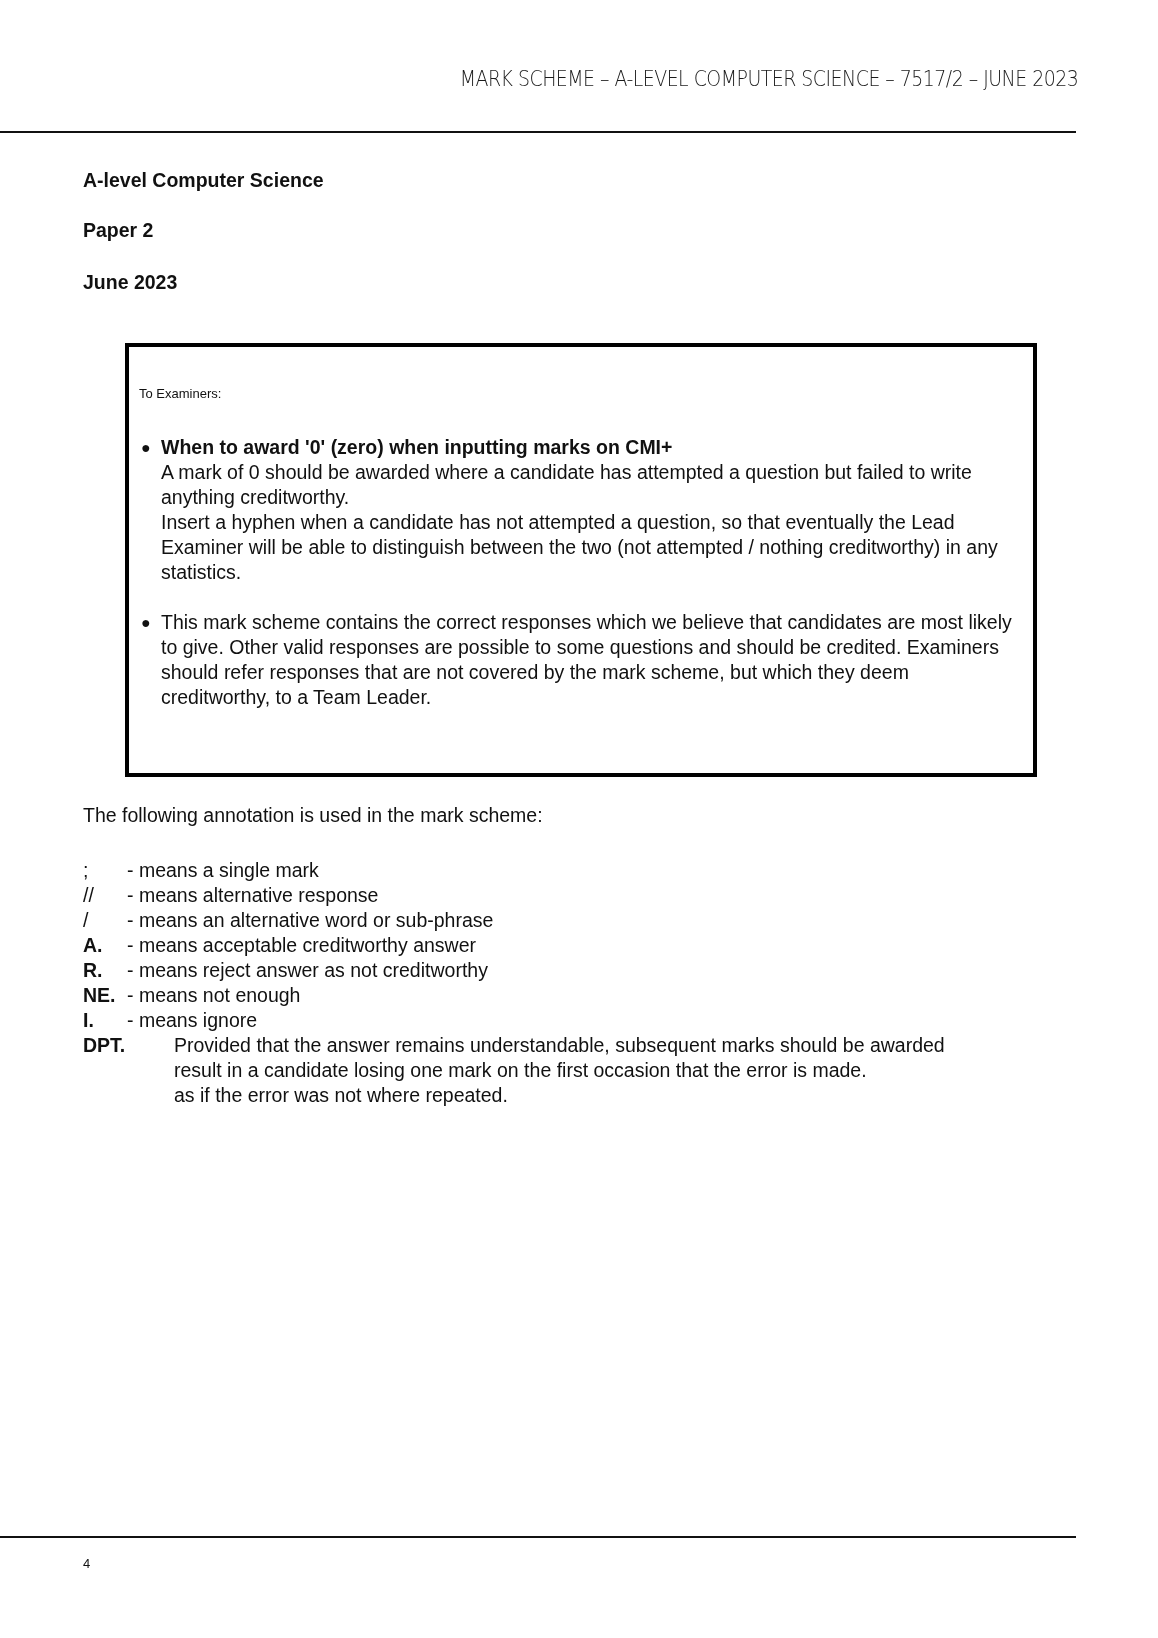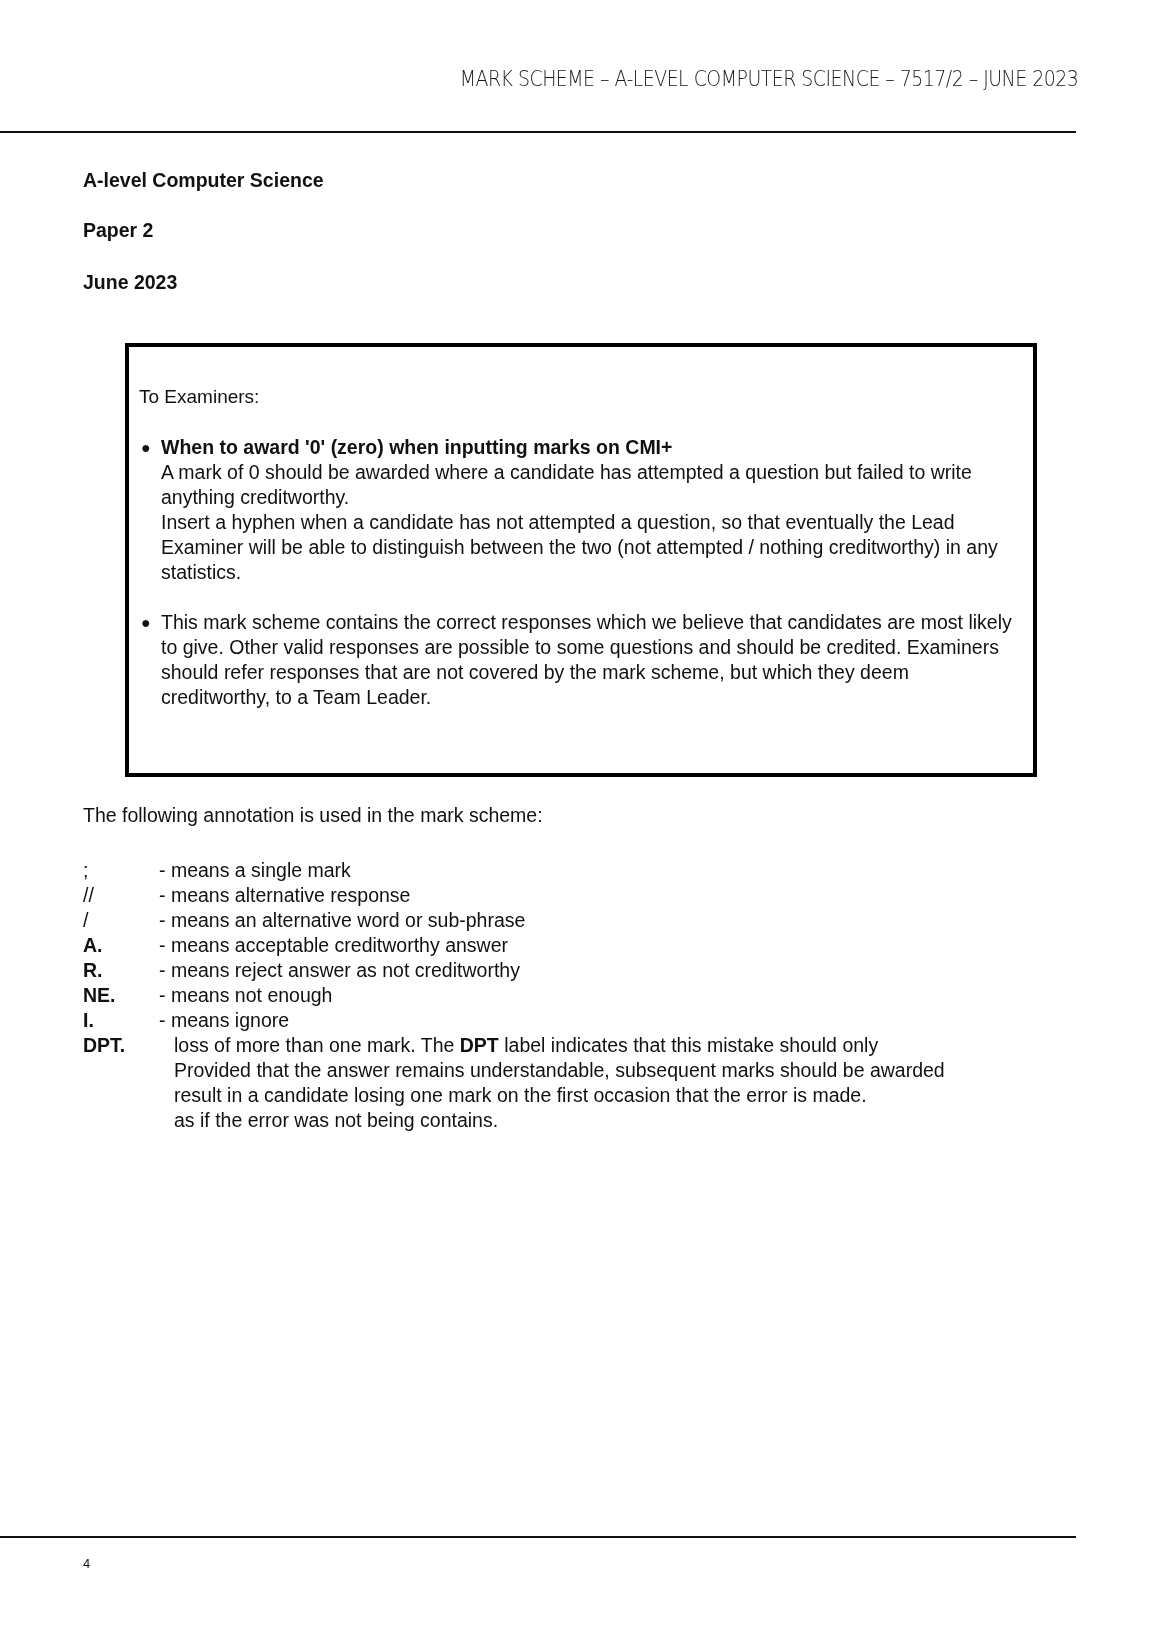--- a/index.html
+++ b/index.html
@@ -20,35 +20,35 @@
     position: absolute; left: 83px; font-weight: bold; font-size: 19.5px; margin: 0;
   }
   .heading.h1 { top: 169px; }
   .heading.h2 { top: 219px; }
   .heading.h3 { top: 271px; }
   .notice-box {
     position: absolute; left: 125px; top: 343px; width: 904px; height: 426px;
     border: 4px solid #000; box-sizing: content-box;
   }
   .notice-intro {
-    position: absolute; left: 10px; top: 39px; font-size: 19px; margin: 0;
+    position: absolute; left: 10px; top: 39px; font-size: 13px; margin: 0;
   }
   .notice-list { position: absolute; left: 10px; top: 88px; width: 880px; margin: 0; padding: 0; list-style: none; }
   .notice-item { position: relative; padding-left: 22px; font-size: 19.5px; line-height: 25px; }
   .notice-item + .notice-item { margin-top: 25px; }
   .bullet { position: absolute; left: 2px; top: 0; font-size: 16px; }
   .notice-item .bold { font-weight: bold; display: block; }
   .notice-item p { margin: 0; }
   .notice-item p + p { }
   .annotation-intro { position: absolute; left: 83px; top: 804px; font-size: 19.5px; margin: 0; text-align: center; }
   .annotation-list { position: absolute; left: 83px; top: 858px; width: 960px; margin: 0; padding: 0; list-style: none; }
   .annotation-row { position: relative; font-size: 19.5px; line-height: 25px; min-height: 25px; }
   .annotation-symbol { position: absolute; left: 0; top: 0; }
   .annotation-symbol.bold { font-weight: bold; }
-  .annotation-meaning { margin-left: 76px; display: block; }
+  .annotation-meaning { margin-left: 44px; display: block; }
   .annotation-row.dpt .annotation-meaning { margin-left: 79px; }
   .annotation-row.dpt .cont { display: block; padding-left: 12px; }
   .page-number { position: absolute; left: 83px; top: 1556px; font-size: 13px; }
   b { font-weight: bold; }
 </style>
 </head>
 <body>
 
 <div class="running-header">MARK SCHEME – A-LEVEL COMPUTER SCIENCE – 7517/2 – JUNE 2023</div>
 <div class="rule top"></div>
@@ -100,22 +100,21 @@
     <span class="annotation-symbol bold">NE.</span>
     <span class="annotation-meaning">- means not enough</span>
   </li>
   <li class="annotation-row">
     <span class="annotation-symbol bold">I.</span>
     <span class="annotation-meaning">- means ignore</span>
   </li>
   <li class="annotation-row dpt">
     <span class="annotation-symbol bold">DPT.</span>
     <span class="annotation-meaning">
-      <span class="cont"><span>loss of more than one mark.  The </span><b>DPT</b><span> label indicates that this mistake should only</span></span>
       <span class="cont">Provided that the answer remains understandable, subsequent marks should be awarded</span>
       <span class="cont">result in a candidate losing one mark on the first occasion that the error is made.</span>
-      <span class="cont">as if the error was not being contains.</span>
+      <span class="cont">as if the error was not where repeated.</span>
     </span>
   </li>
 </ul>
 
 <div class="rule bottom"></div>
 <div class="page-number">4</div>
 
 </body></html>

